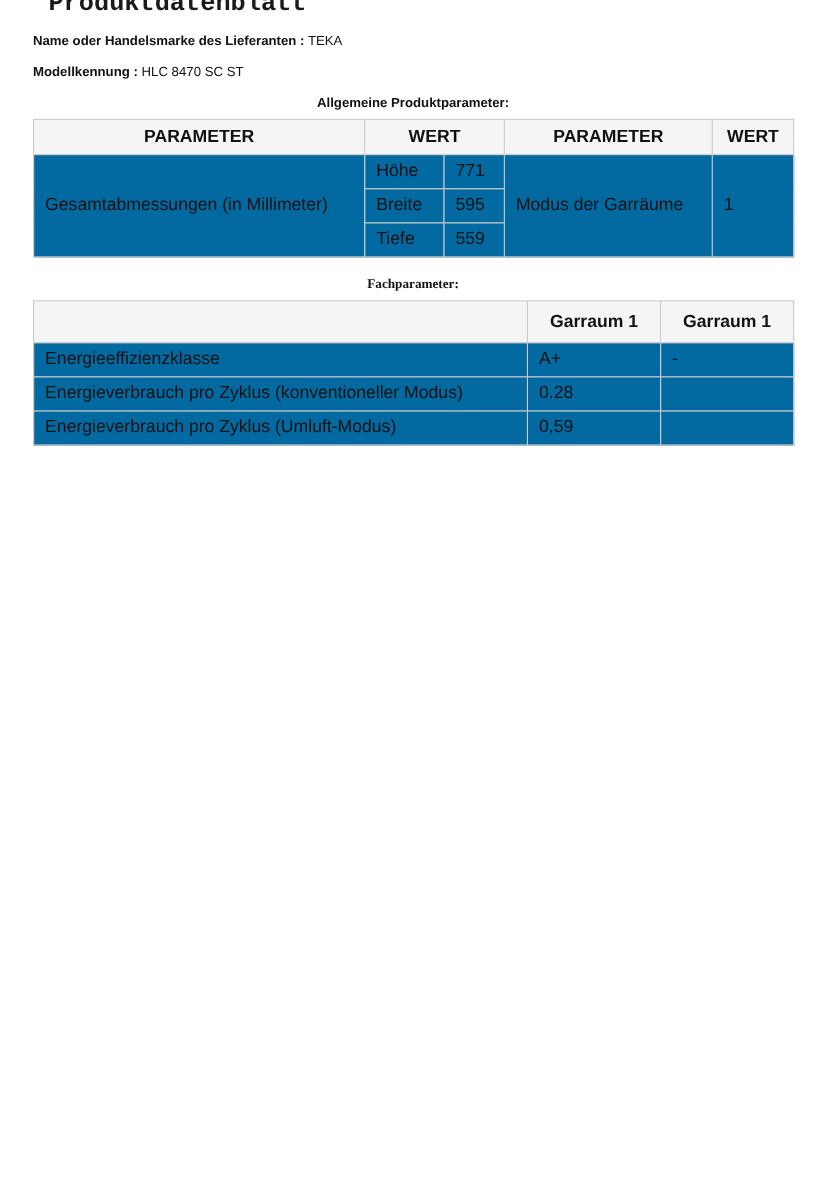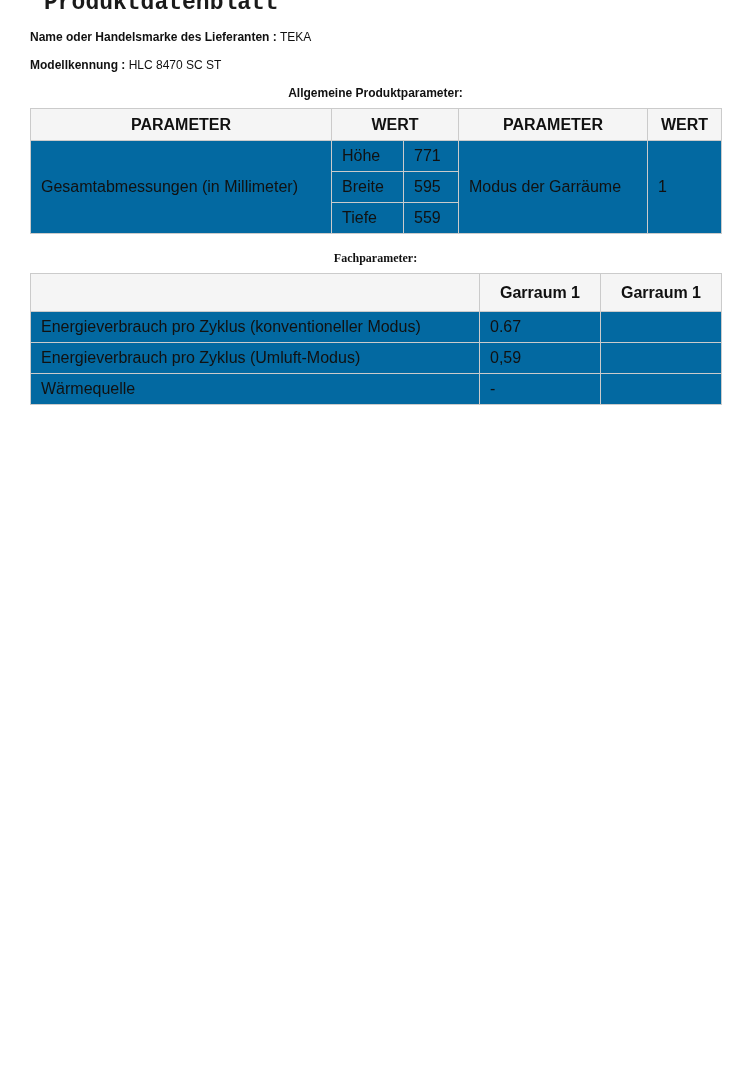--- a/index.html
+++ b/index.html
@@ -163,31 +163,31 @@
       </colgroup>
       <thead>
         <tr>
           <th></th>
           <th>Garraum 1</th>
           <th>Garraum 1</th>
         </tr>
       </thead>
       <tbody>
         <tr>
+          <td>Energieeffizienzklasse</td>
+          <td>A+</td>
+          <td>-</td>
+        </tr>
+        <tr>
           <td>Energieverbrauch pro Zyklus (konventioneller Modus)</td>
-          <td>0.67</td>
+          <td>0.28</td>
           <td></td>
         </tr>
         <tr>
           <td>Energieverbrauch pro Zyklus (Umluft-Modus)</td>
           <td>0,59</td>
-          <td></td>
-        </tr>
-        <tr>
-          <td>Wärmequelle</td>
-          <td>-</td>
           <td></td>
         </tr>
       </tbody>
     </table>
 
   </div>
 </div>
 
 </body></html>

